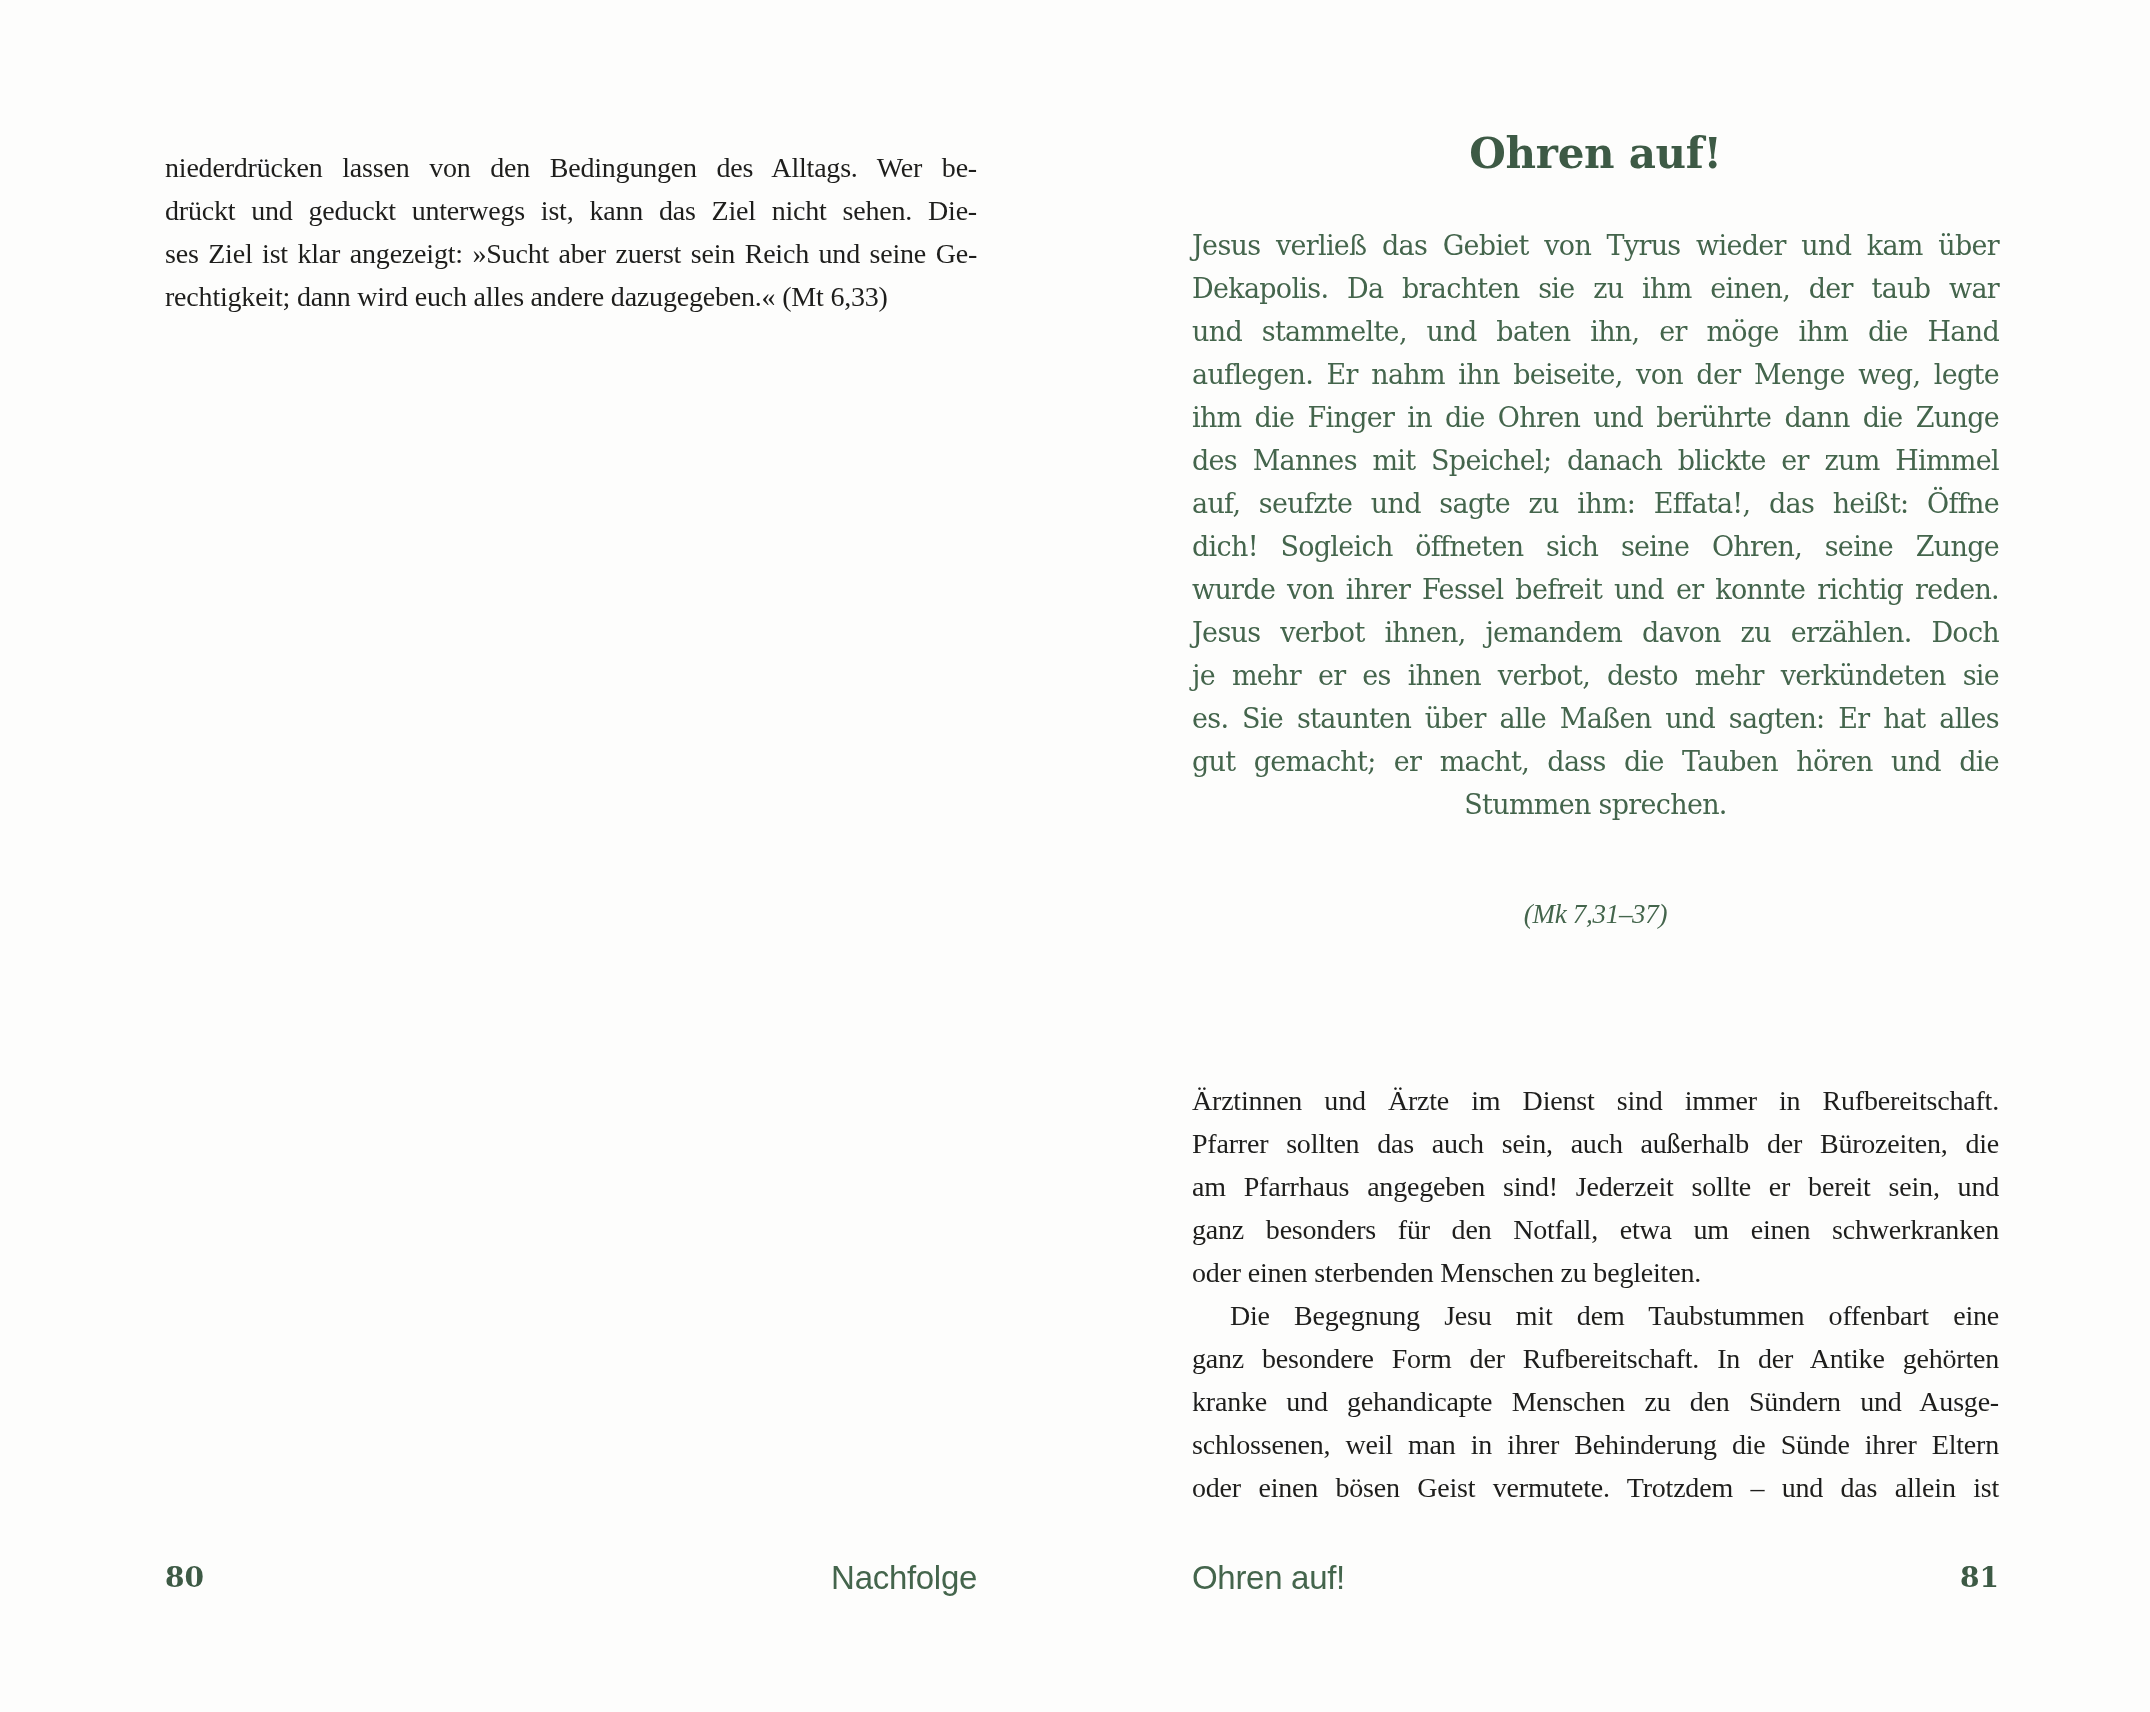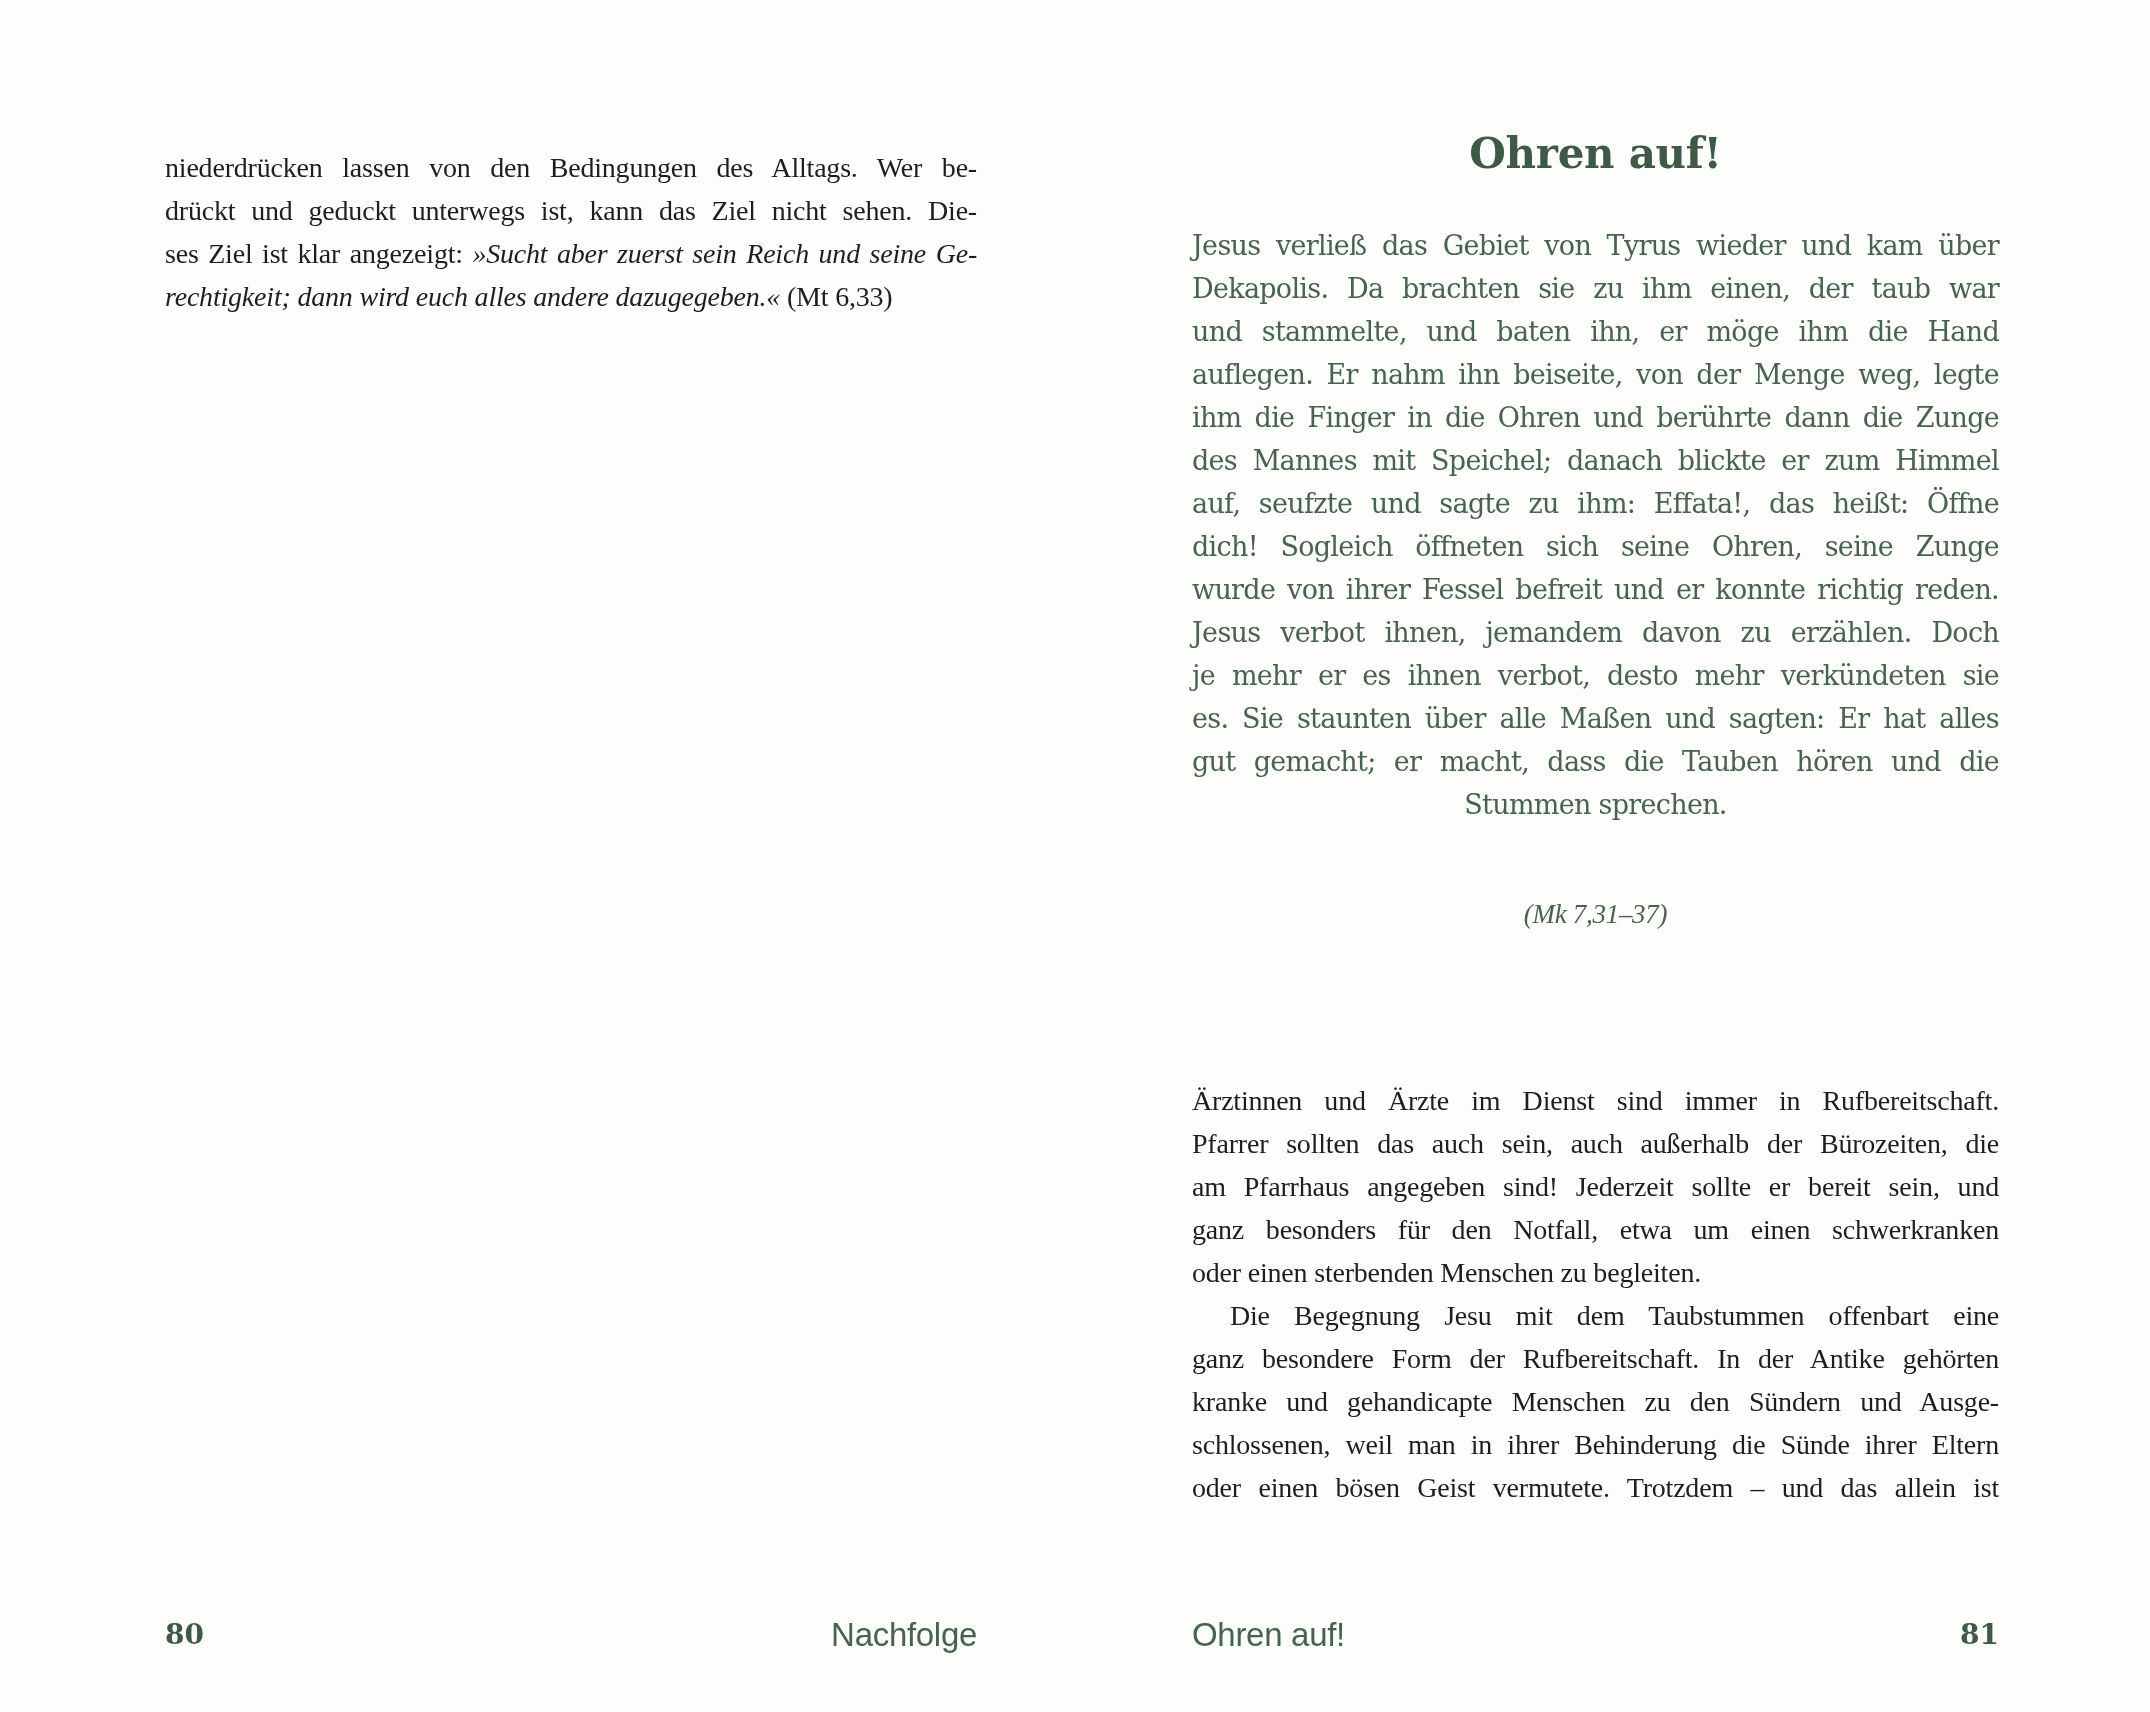--- a/index.html
+++ b/index.html
@@ -12,21 +12,21 @@
   }
   .page { position: absolute; top: 0; height: 1230px; background: #fdfdfc; }
   .page-left  { left: 0;      width: 1075px; }
   .page-right { left: 1075px; width: 1076px; }
 
   
   .tline { width: 100%; text-align: justify; text-align-last: justify; }
   .tline.left   { text-align: right;   text-align-last: left; }
   .tline.center { text-align: right; text-align-last: center; }
   .tline.indent { text-indent: 38px; }
-  .it { font-style: italic; }
+  .it { }
 
   .black-text {
     font-family: "Liberation Serif", serif;
     font-size: 28px;
     line-height: 43px;
     letter-spacing: -0.2px;
     color: var(--text-black, #1e1e1c);
   }
   .green-text {
     font-family: "DejaVu Serif", serif;
@@ -71,21 +71,21 @@
   }
 
   .body-copy {
     position: absolute;
     left: 117px; top: 1079px; width: 807px;
   }
   .body-copy .para { margin: 0; }
 
   .footer {
     position: absolute;
-    top: 1620px;
+    top: 1563px;
     display: flex;
     justify-content: space-between;
     align-items: flex-end;
   }
   .footer-left  { left: 165px; width: 812px; }
   .footer-right { left: 117px; width: 807px; }
   .pagenum {
     font-family: "DejaVu Serif", serif;
     font-weight: bold;
     font-size: 28px;

